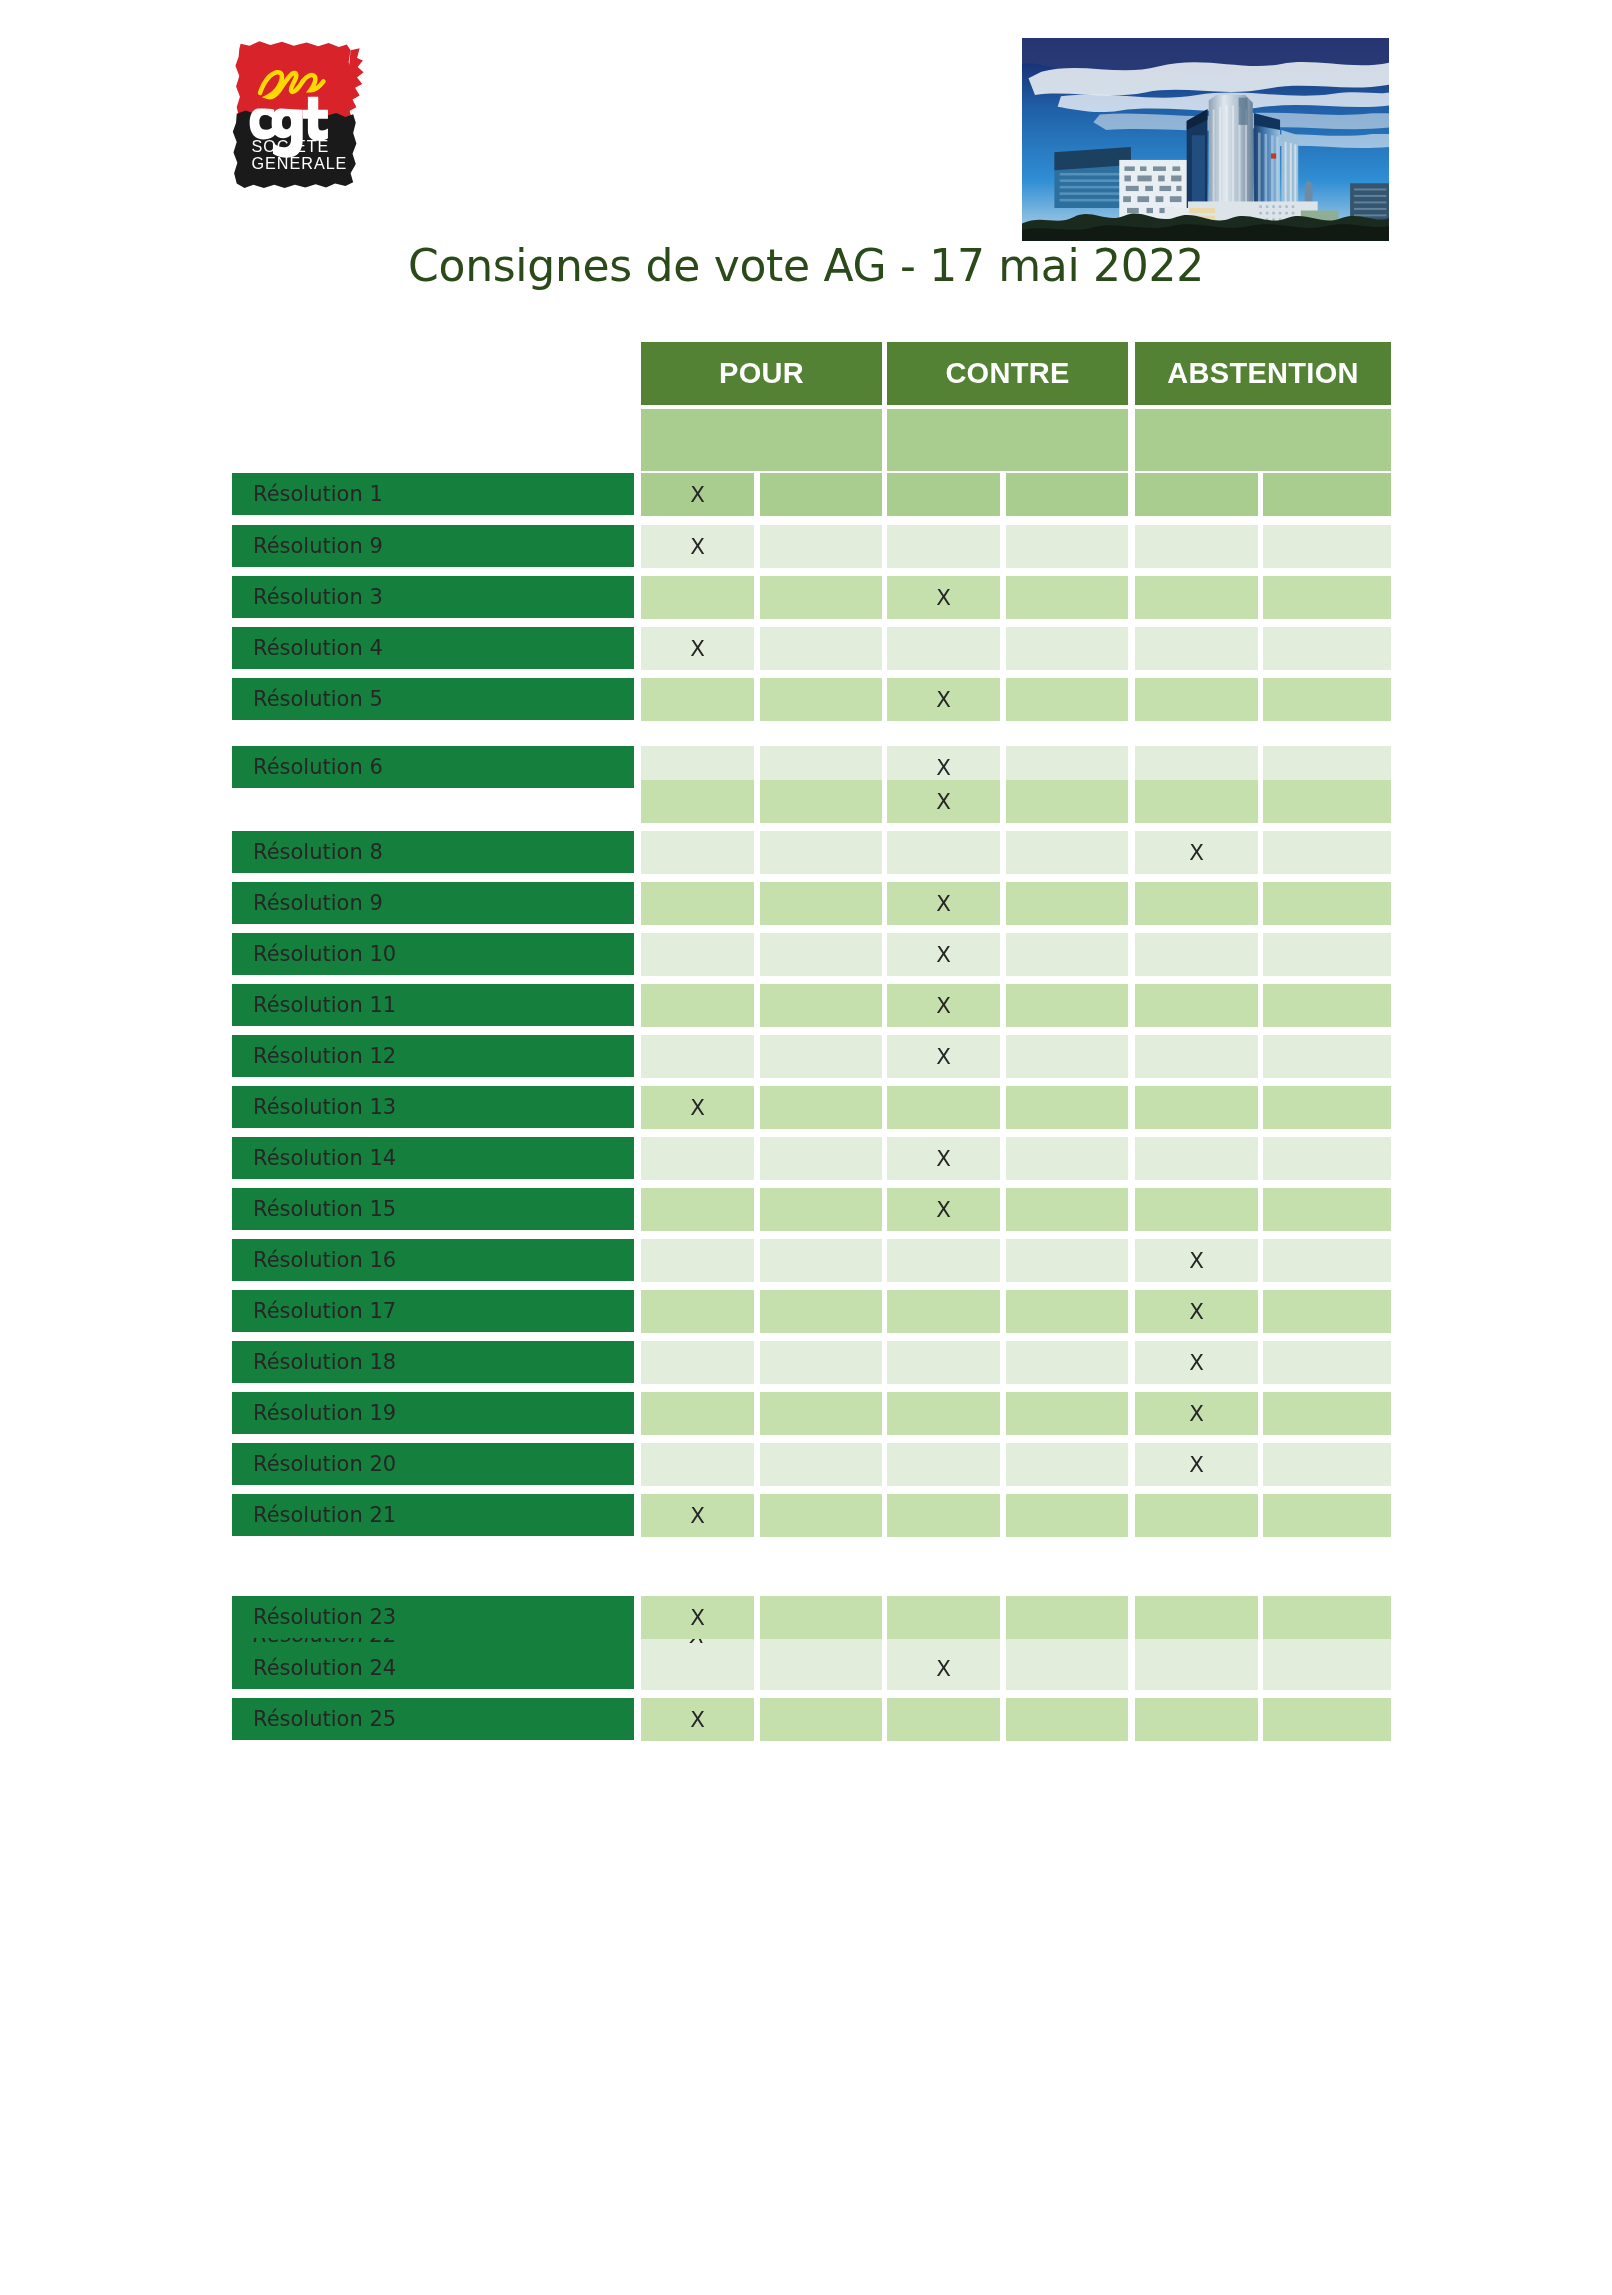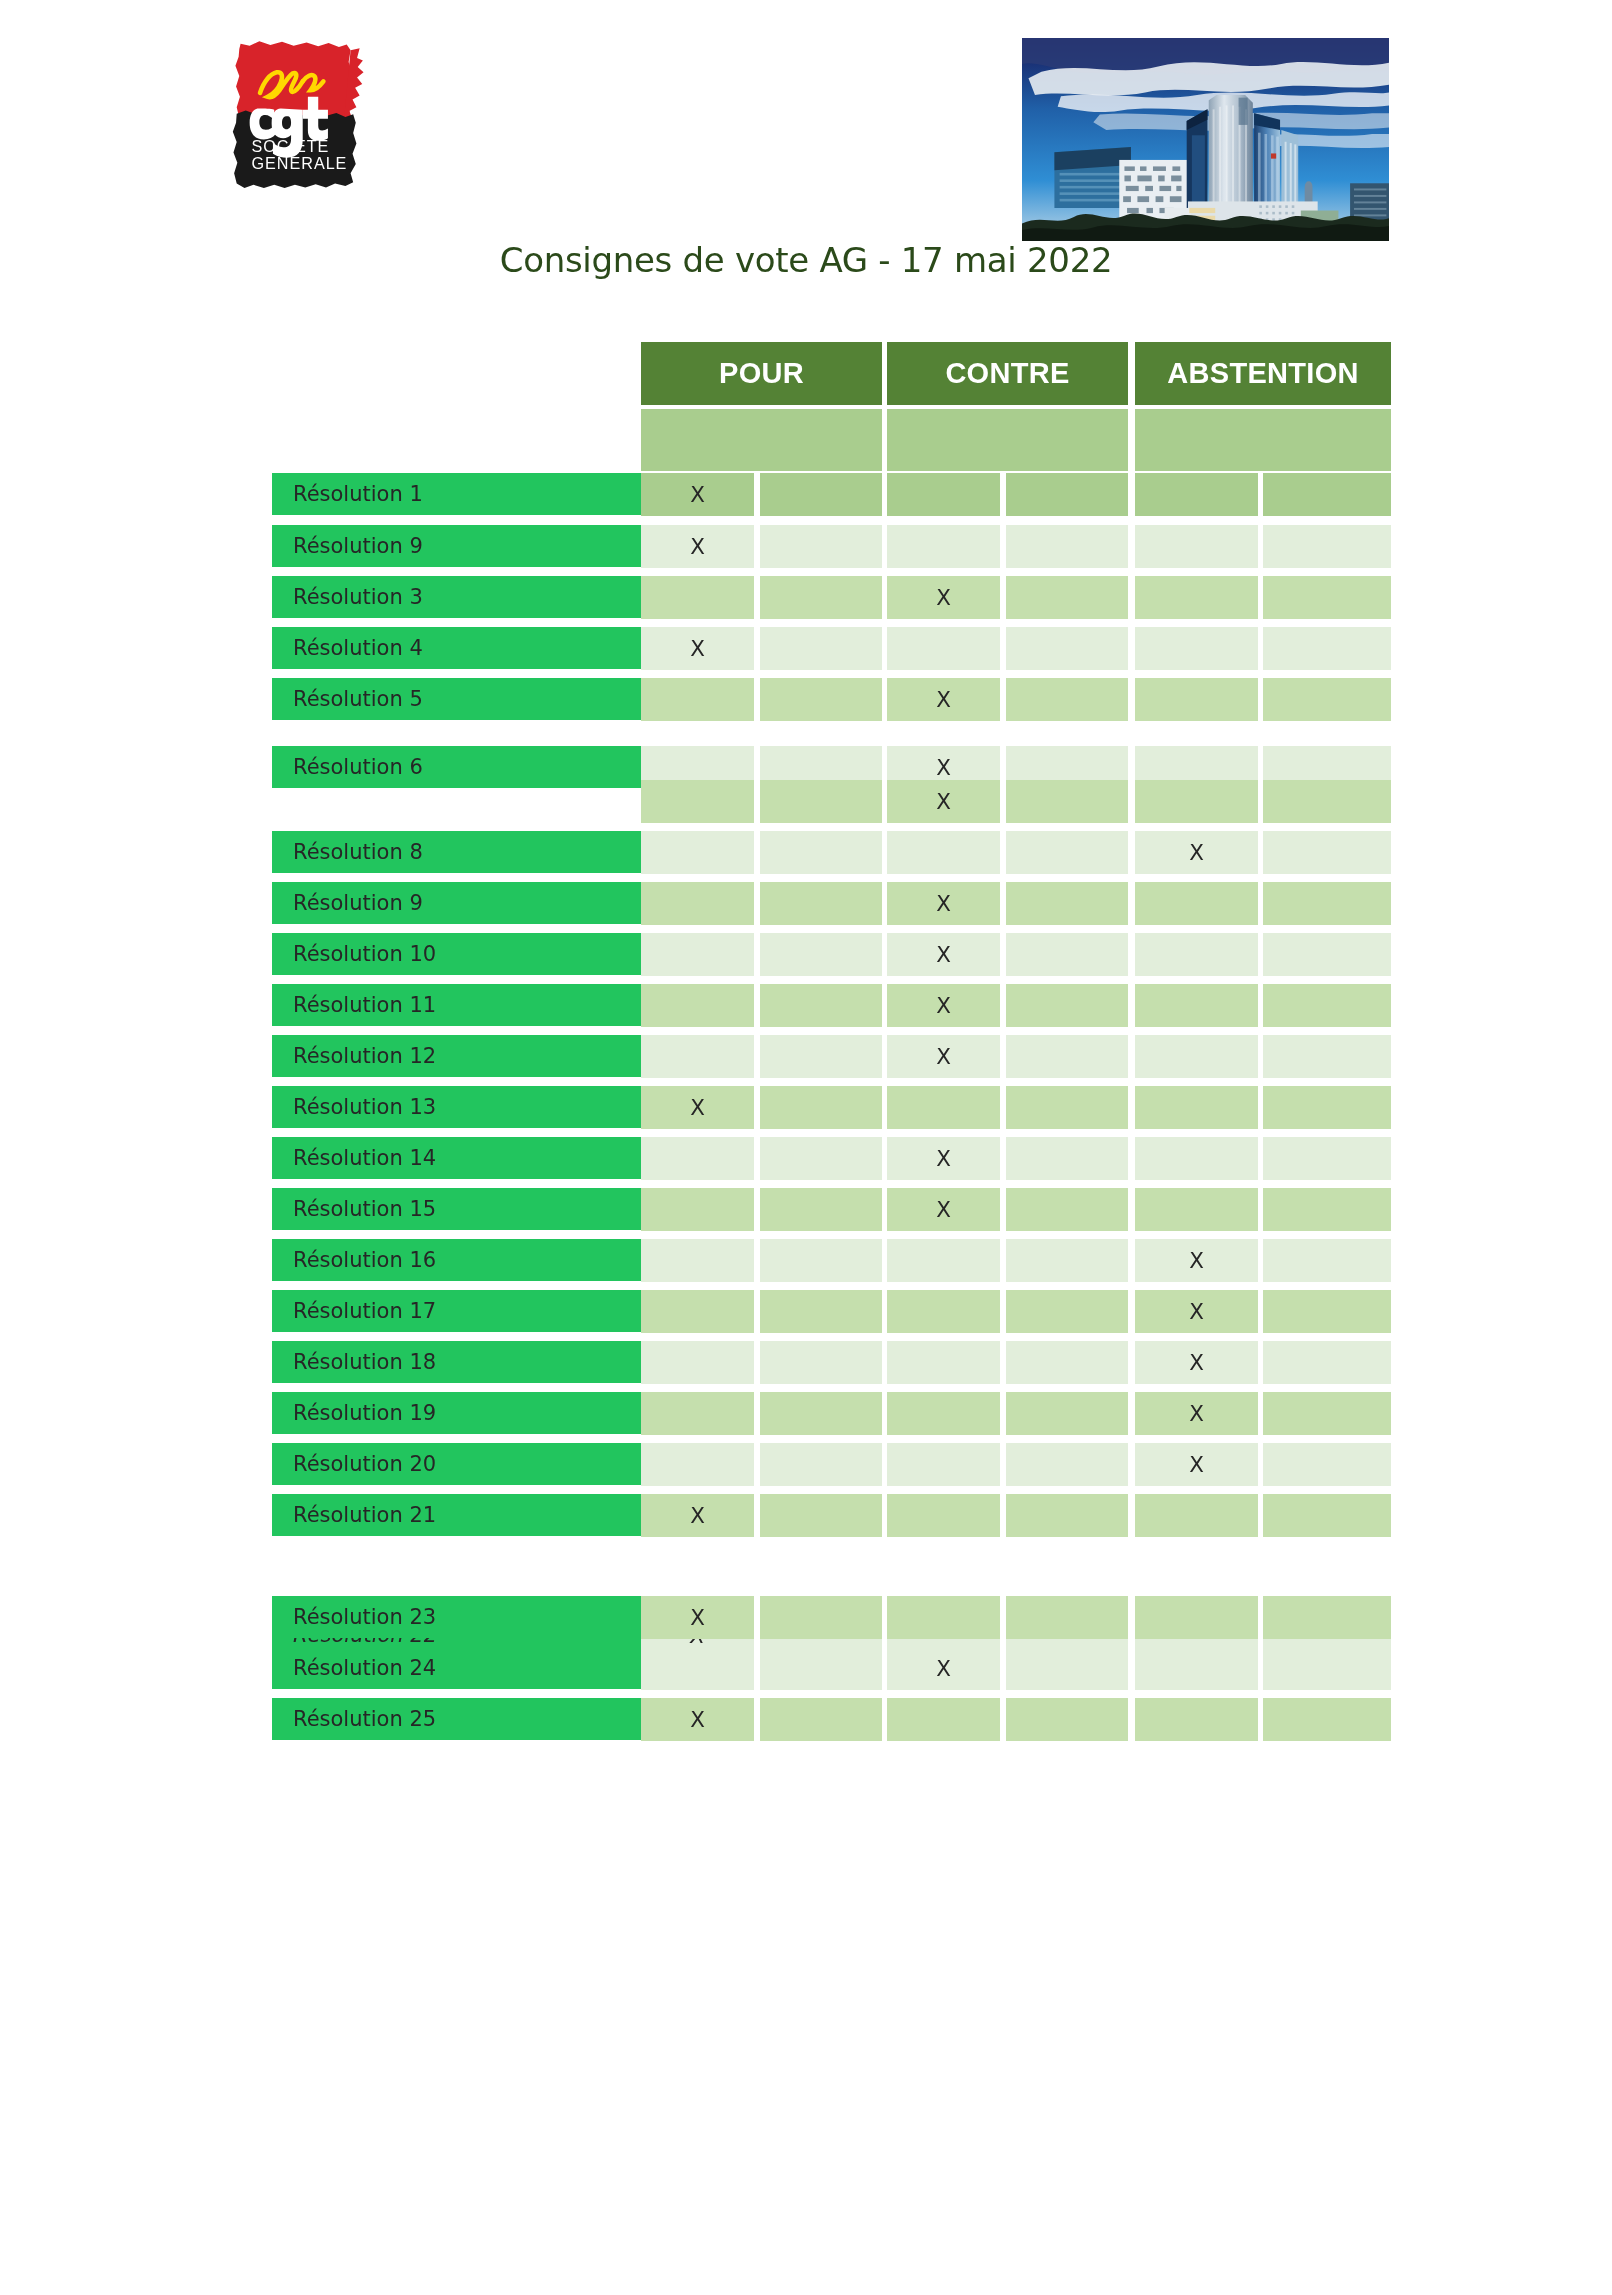--- a/index.html
+++ b/index.html
@@ -45,21 +45,21 @@
   }
   #tower-photo svg { display:block; width:100%; height:100%; }
 
   
   #page-title {
     position: absolute;
     left: 0;
     top: 240px;
     width: 1612px;
     text-align: center;
-    font-size: 34px;
+    font-size: 44px;
     font-weight: 400;
     color: #2b4a1a;
     letter-spacing: -0.3px;
     font-family: "DejaVu Sans", sans-serif;
     white-space: nowrap;
   }
 
   
   #vote-table {
     position: absolute;
@@ -98,29 +98,28 @@
   .sp-contre     { left: 887px; width: 241px; }
   .sp-abstention { left: 1135px; width: 256px; }
 
   .res-row { position: absolute; left: 0; width: 1612px; height: 43px; }
 
   .res-label {
     position: absolute;
     left: 232px;
     width: 402px;
     height: 42px;
-    background: #22c55e;
+    background: #15803d;
     color: #262626;
     font-size: 21px;
     display: flex;
     align-items: center;
     padding-left: 21px;
     box-sizing: border-box;
     font-family: "DejaVu Sans", sans-serif;
-    margin-left: 40px;
   }
 
   .vcell {
     position: absolute;
     height: 43px;
     display: flex;
     align-items: center;
     justify-content: center;
     color: #262626;
     font-size: 21.4px;

